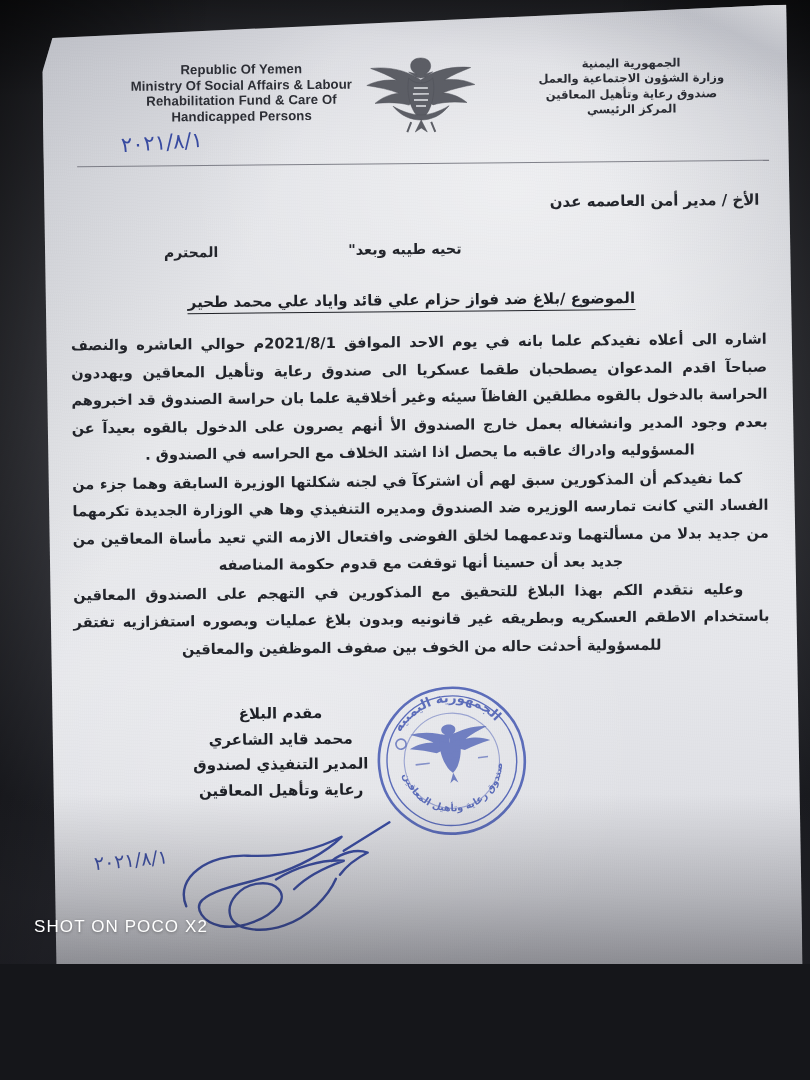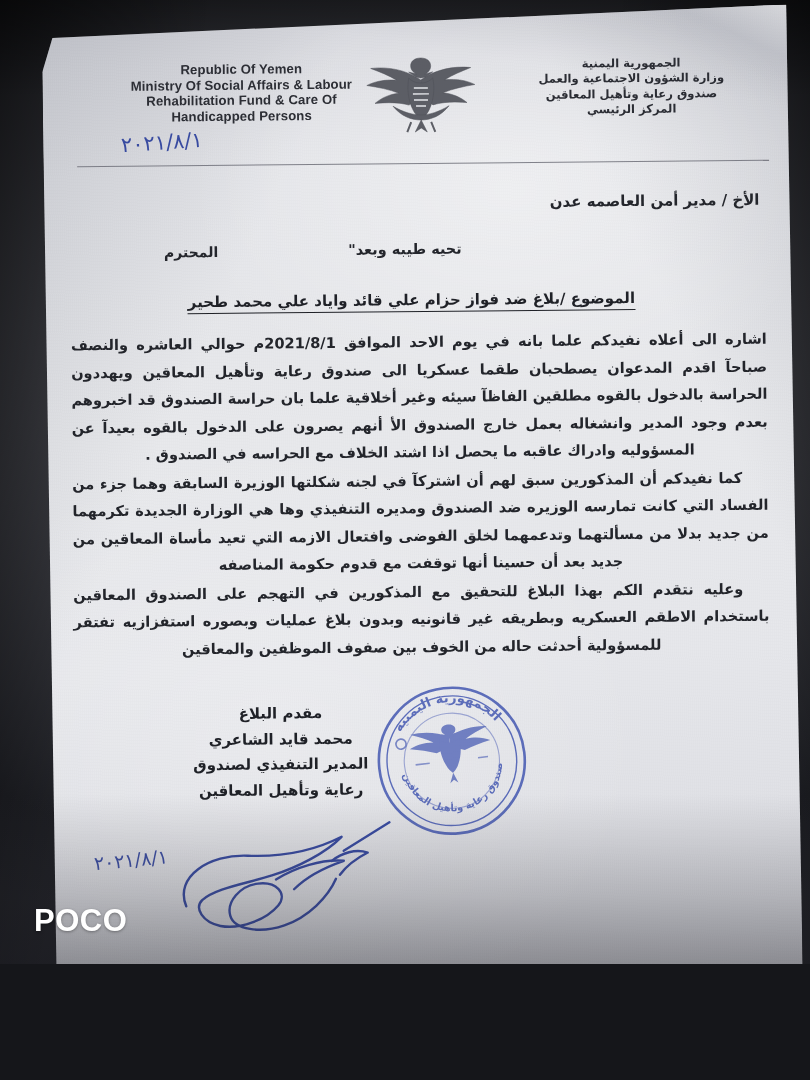--- a/index.html
+++ b/index.html
@@ -436,16 +436,16 @@
         </svg>
         <div class="pen-date">٢٠٢١/٨/١</div>
 
       </div>
     </div>
   </div>
 
   <div class="bottom-vignette"></div>
 
   <div class="watermark">
-    <div class="wm-brand">POCO</div>
+    <div class="wm-sub">SHOT ON POCO X2</div>
   </div>
 
 </div>
 
 </body></html>

